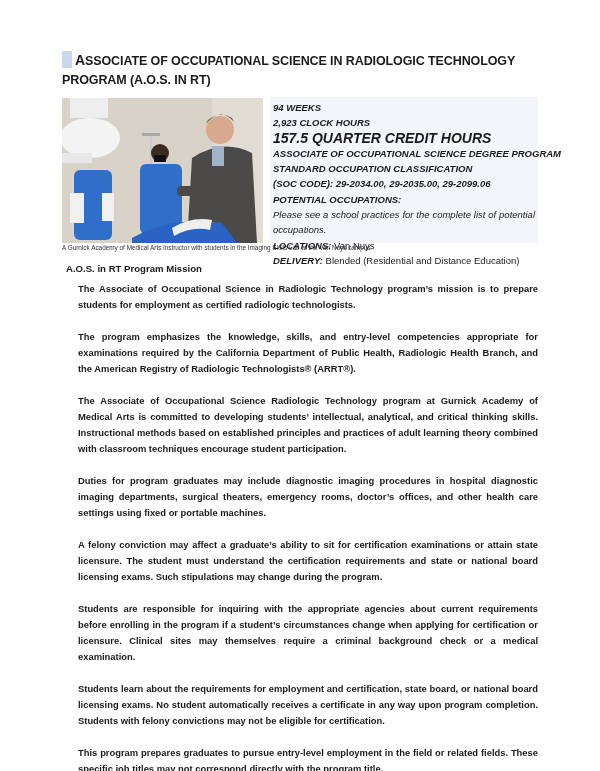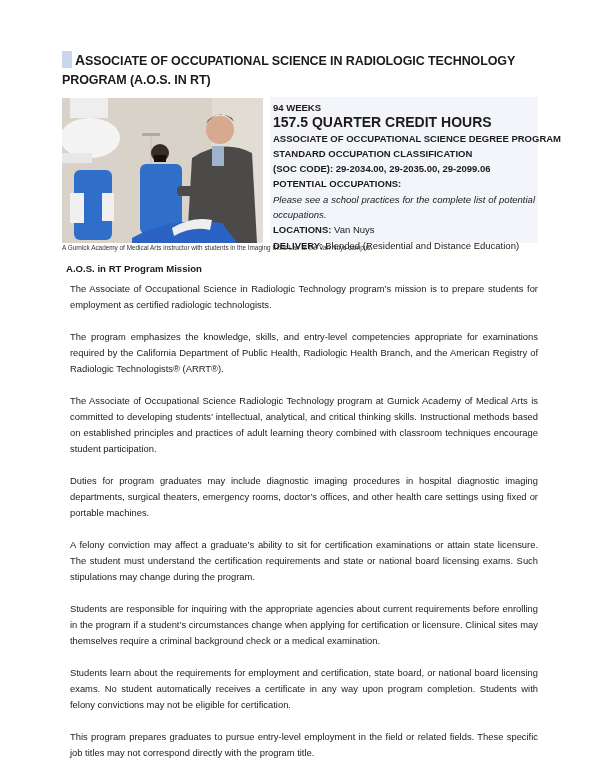--- a/index.html
+++ b/index.html
@@ -67,42 +67,43 @@
       left: 208px;
       top: 97px;
       width: 268px;
       height: 146px;
       background: #f3f5fa;
       padding: 3px 0 0 3px;
       box-sizing: border-box;
       font-size: 9.5px;
       line-height: 15.3px;
     }
-    .info-box .b { font-weight: bold; }
+    .info-box .b { font-weight: bold; font-style: italic; }
     .info-box .sm { font-size: 14px; }
     .info-box .it { font-style: italic; text-align: justify; }
     .info-box div { white-space: nowrap; }
     .info-box .it-wrap { white-space: normal; text-align: justify; text-align-last: left; }
     .body-text {
       position: absolute;
       left: 0;
       top: 257px;
       width: 476px;
       font-size: 9.4px;
       line-height: 16px;
     }
     .body-text h3 {
       margin: 4px;
       font-size: 9.6px;
       font-weight: bold;
       line-height: 16px;
     }
     .body-text p {
-      margin: 0 0 16px 8px;
+      margin: 0 0 16px 16px;
       text-align: justify;
+      font-weight: bold;
     }
     .page-number {
       position: absolute;
       right: 62px;
       top: 773px;
       font-size: 9.4px;
     }
   </style>
 </head>
 <body>
@@ -141,20 +142,21 @@
 
       <path d="M70 140 Q110 118 160 125 L175 145 L70 145 Z" fill="#2a63c4"></path>
       <path d="M110 130 Q130 118 150 122 L148 132 Q130 128 112 138 Z" fill="#eeeeee"></path>
     </svg>
   </div>
 
   <div class="caption">A Gurnick Academy of Medical Arts instructor with students in the Imaging Skills Lab at the Van Nuys campus.</div>
 
   <div class="info-box">
     <div class="b">94 WEEKS</div>
+    <div class="b">2,923 CLOCK HOURS</div>
     <div class="b sm">157.5 QUARTER CREDIT HOURS</div>
     <div class="b">ASSOCIATE OF OCCUPATIONAL SCIENCE DEGREE PROGRAM</div>
     <div class="b">STANDARD OCCUPATION CLASSIFICATION</div>
     <div class="b">(SOC CODE): 29-2034.00, 29-2035.00, 29-2099.06</div>
     <div class="b">POTENTIAL OCCUPATIONS:</div>
     <div class="it it-wrap" style="width:262px;">Please see a school practices for the complete list of potential occupations.</div>
     <div><span class="b">LOCATIONS:</span><span> Van Nuys</span></div>
     <div><span class="b">DELIVERY:</span><span> Blended (Residential and Distance Education)</span></div>
   </div>
 

